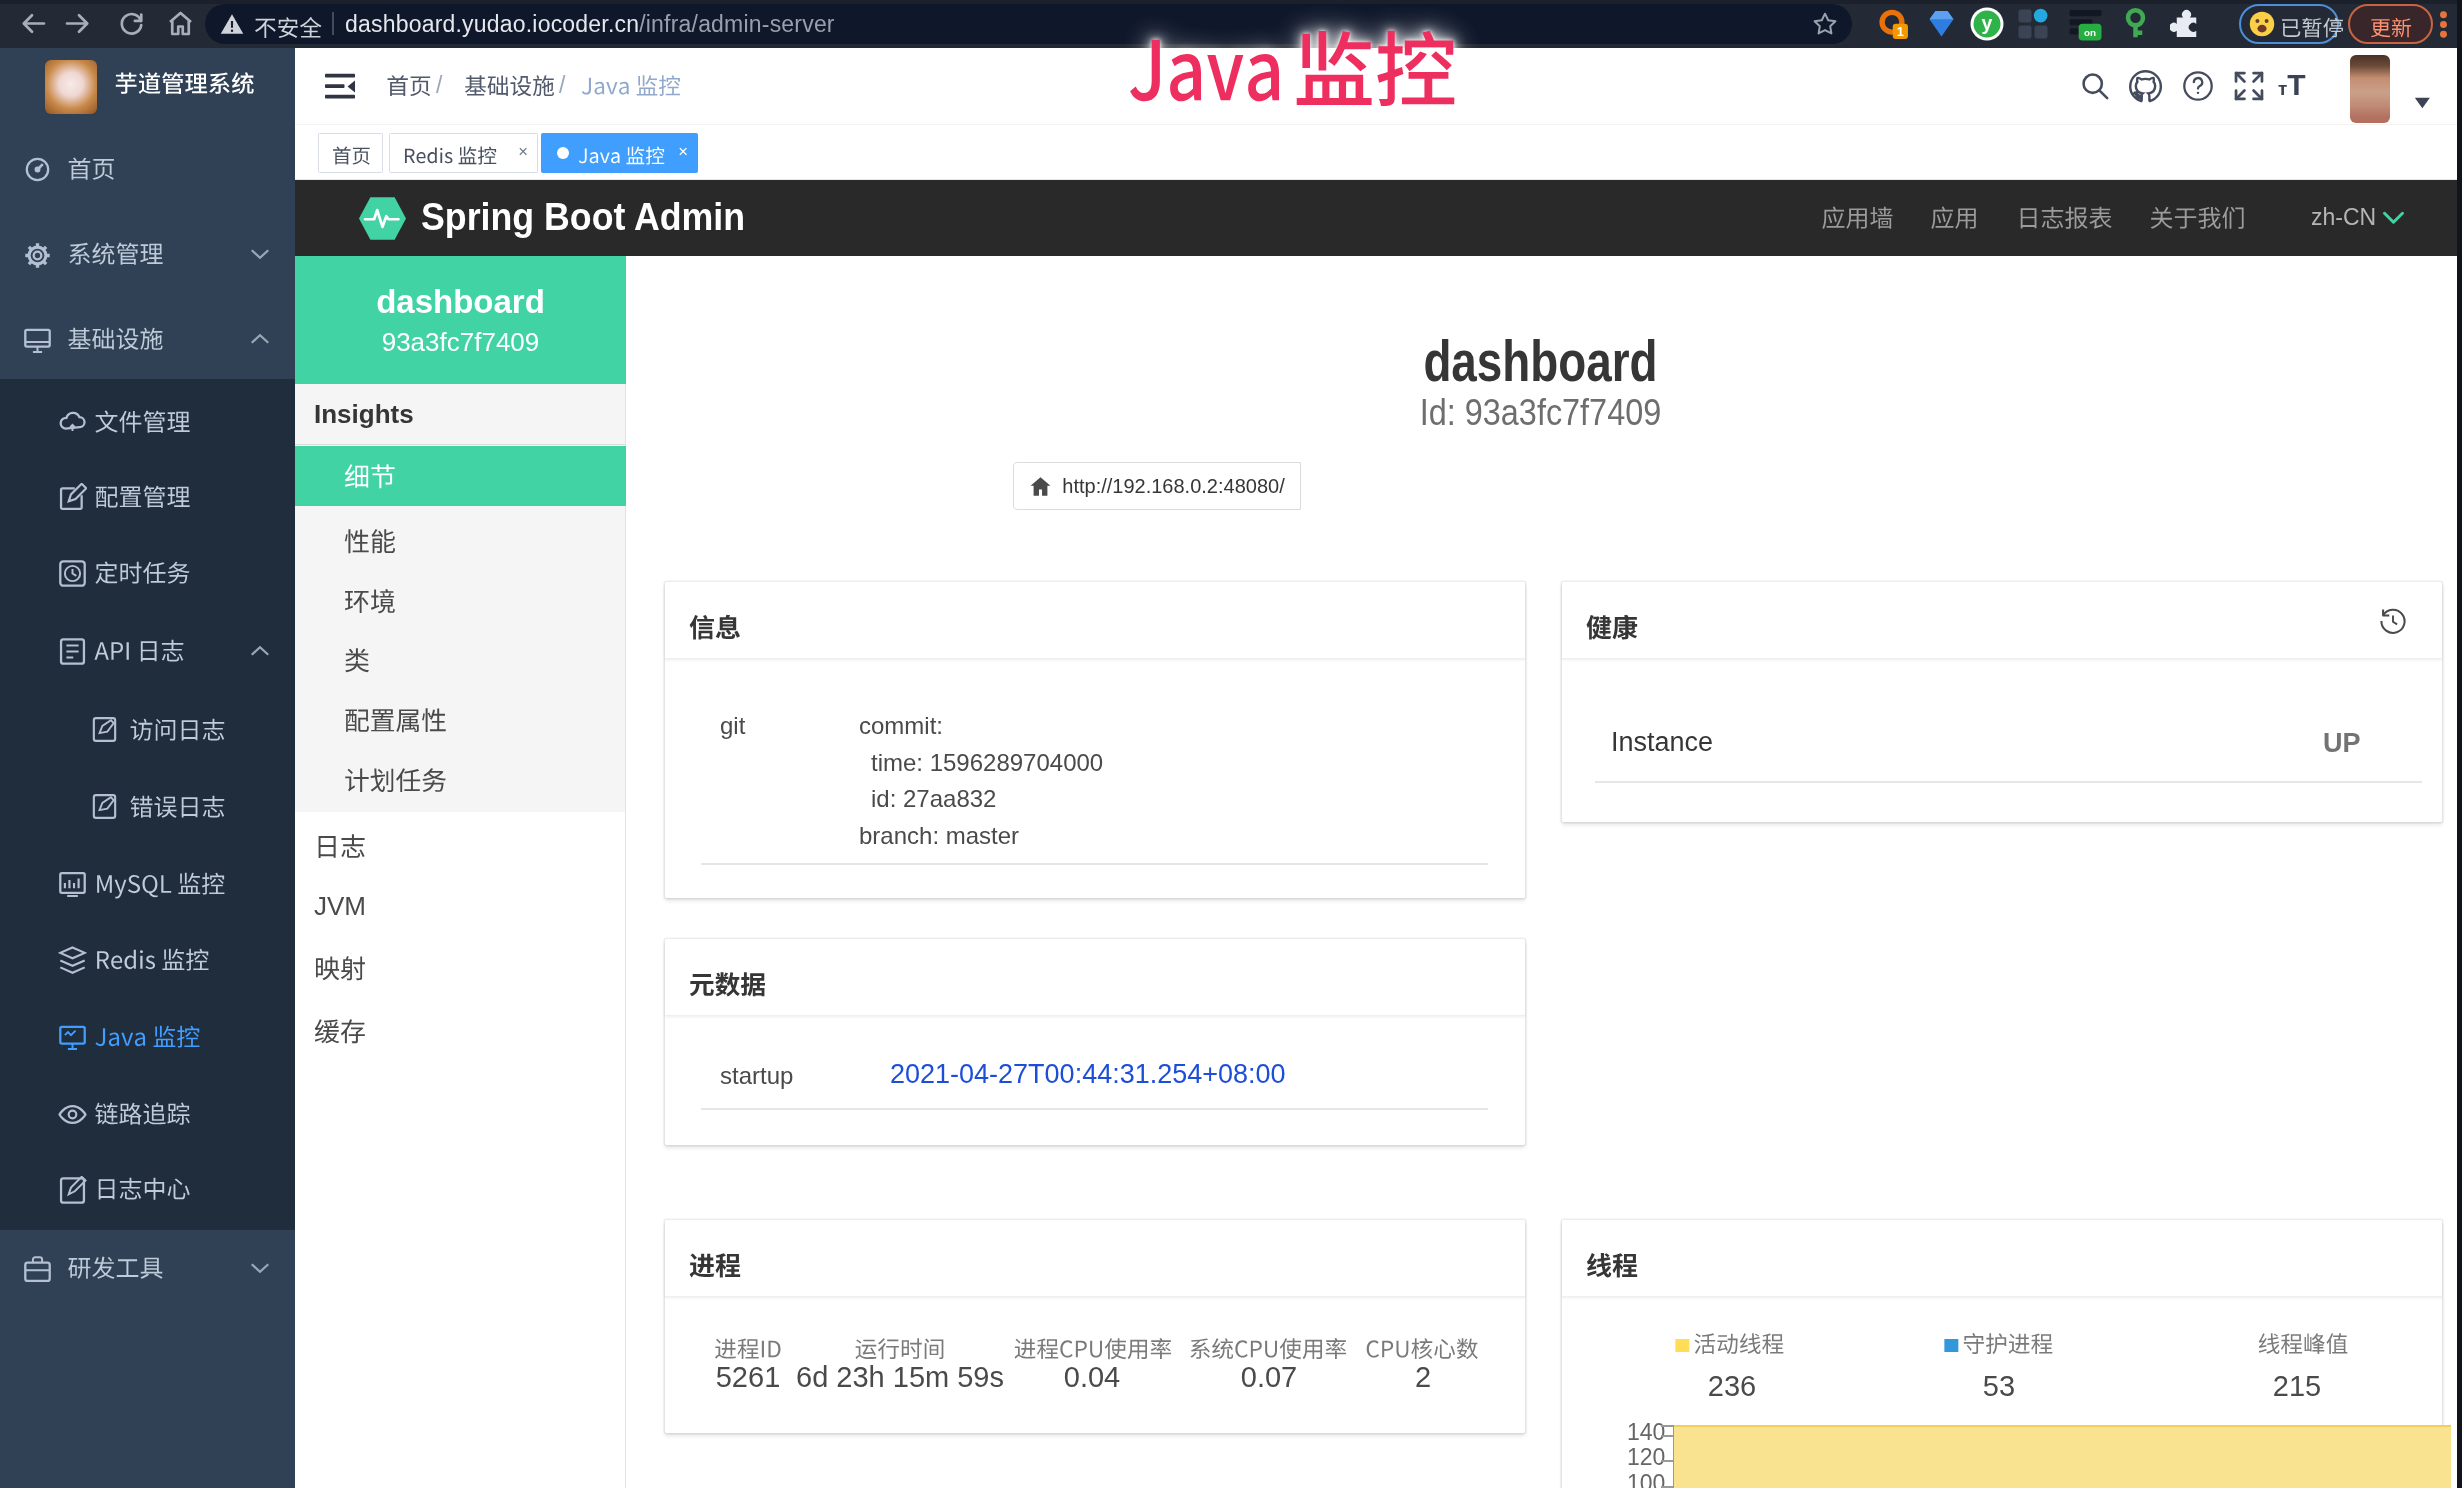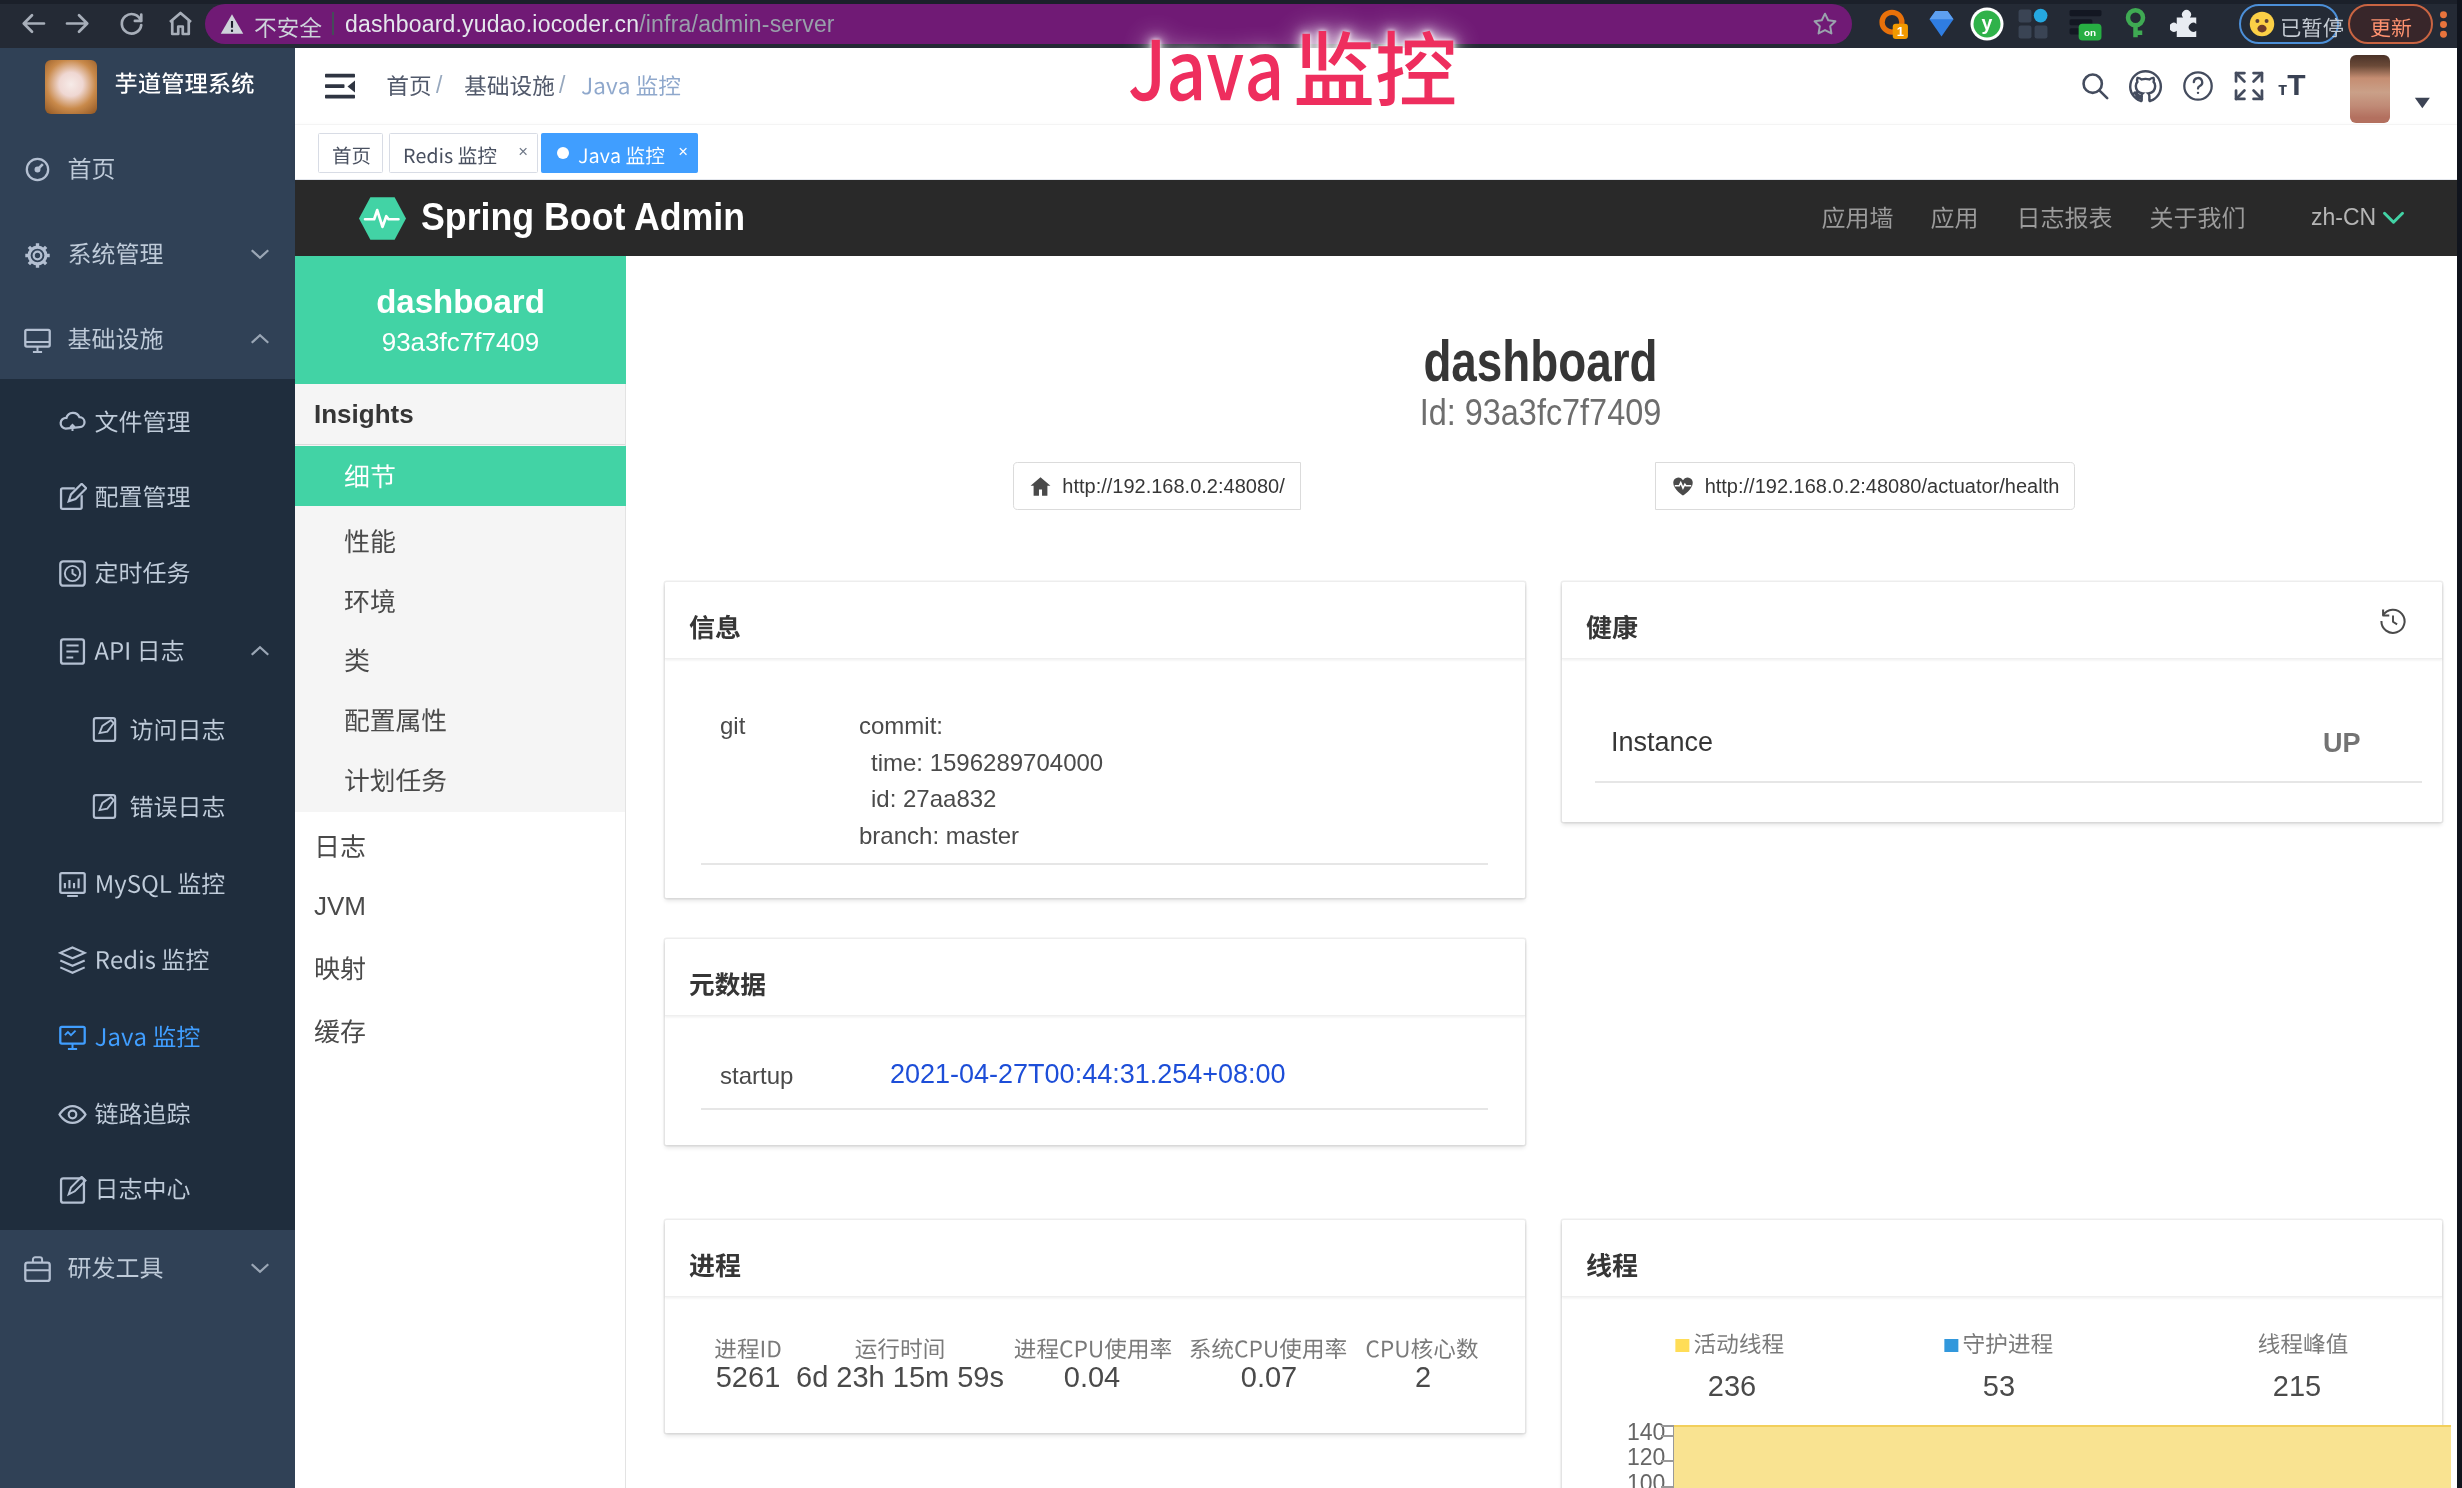--- a/index.html
+++ b/index.html
@@ -3,21 +3,21 @@
 *{margin:0;padding:0;box-sizing:border-box}
 html,body{width:2462px;height:1489px;overflow:hidden}
 body{font-family:"Liberation Sans",sans-serif;background:#fff}
 #root{position:relative;width:2462px;height:1489px;overflow:hidden;opacity:.999}
 .abs{position:absolute}
 svg{display:inline-block}
 
 #chrome{position:absolute;left:0;top:0;width:2462px;height:48px;background:#242a35}
 #chrome:before{content:"";position:absolute;left:0;top:0;width:100%;height:3.8px;background:#1b202a}
 .cico{position:absolute;top:6.8px;color:#a7aeb9}
-#omni{position:absolute;left:205px;top:3.8px;width:1647px;height:40px;border-radius:20.5px;background:#701a75;color:#cdd3da}
+#omni{position:absolute;left:205px;top:3.8px;width:1647px;height:40px;border-radius:20.5px;background:#0f172a;color:#cdd3da}
 .omnisep{position:absolute;left:127px;top:8.3px;width:1.5px;height:23px;background:#454c59}
 #url{position:absolute;left:140px;top:7.6px;font-size:23px;letter-spacing:0.2px;color:#e4e7ec;white-space:nowrap}
 #url .dim{color:#99a0ab}
 
 #sidebar{position:absolute;left:0;top:48px;width:295px;height:1441px;background:#304156;overflow:hidden}
 #subblk{position:absolute;left:0;top:331px;width:295px;height:851px;background:#1f2d3d}
 .mtext{position:absolute;color:#bfcbd9}
 .mico{position:absolute;color:#b4c0d2}
 .chev{position:absolute;left:250px;color:#9aa6b5}
 #sidebar .active{color:#409eff}
@@ -430,27 +430,20 @@
 
 <div id="main">
   <div id="bigtitle">dashboard</div>
   <div id="subtitle">Id: 93a3fc7f7409</div>
 
   <div class="btn" style="left:387px;width:288px;border-radius:4.6px 0 0 4.6px">
     <svg style="color:#4a4a4a" width="23" height="23" viewBox="0 0 30 30" fill="currentColor">
           <path d="M15 3L2 14h4v13h7v-8h4v8h7V14h4z"></path>
         </svg>
     <span>http://192.168.0.2:48080/</span>
-  </div>
-  <div class="btn" style="left:1029px;width:420px;border-radius:0 4.6px 4.6px 0">
-    <svg style="color:#4a4a4a" width="24" height="23" viewBox="0 0 32 30" fill="currentColor">
-          <path d="M16 27S3 19 3 10a7 7 0 0 1 13-3.5A7 7 0 0 1 29 10c0 9-13 17-13 17z"></path>
-          <path d="M5 14h6l2-4 3 7 2.5-5 1.5 2h7" stroke="#fff" stroke-width="2.2" fill="none"></path>
-        </svg>
-    <span>http://192.168.0.2:48080/actuator/health</span>
   </div>
 
   <div class="card" style="left:39px;top:326px;width:860px;height:316px">
     <div class="chead">
           <span class="ctitle"><svg style="width:52px;height:39px;vertical-align:-8.8px" viewBox="0 0 68 51">
               <path fill="currentColor" d="M13 20.9V24.1H30.2V20.9ZM13 25.9V29.1H30.2V25.9ZM12.5 31V42.4H16V41.3H27V42.3H30.6V31ZM16 38.1V34.2H27V38.1ZM18.3 11.8C19.1 13 19.9 14.6 20.4 15.8H10.6V19.1H32.7V15.8H22.3L24.3 15C23.8 13.7 22.7 11.8 21.8 10.4ZM8 10.6C6.4 15.5 3.7 20.3 0.8 23.4C1.5 24.4 2.6 26.5 2.9 27.4C3.7 26.5 4.6 25.4 5.4 24.2V42.5H9.1V17.7C10.1 15.8 10.9 13.7 11.6 11.8ZM44.1 21.1H57.6V22.7H44.1ZM44.1 25.6H57.6V27.2H44.1ZM44.1 16.6H57.6V18.2H44.1ZM42.6 32.4V37.1C42.6 40.7 43.8 41.8 48.6 41.8C49.6 41.8 54.1 41.8 55.1 41.8C59 41.8 60.1 40.7 60.6 35.9C59.5 35.7 57.8 35.1 56.9 34.5C56.7 37.7 56.4 38.2 54.8 38.2C53.6 38.2 49.9 38.2 49 38.2C47 38.2 46.7 38 46.7 37V32.4ZM59.2 32.7C60.7 35 62.3 38.1 62.7 40.1L66.6 38.4C66.1 36.4 64.4 33.4 62.9 31.2ZM38.3 31.8C37.5 34.2 36.2 37 35 39L38.8 40.8C39.9 38.8 41 35.6 41.9 33.3ZM48.1 31.3C49.6 32.9 51.4 35.2 52.1 36.7L55.5 34.8C54.8 33.4 53.3 31.7 51.9 30.3H61.7V13.5H52.4C52.8 12.7 53.4 11.8 53.9 10.8L48.9 10.2C48.7 11.1 48.4 12.4 48 13.5H40.2V30.3H50Z"></path>
             </svg></span>
         </div>
     <span class="abs lbl" style="left:55px;top:130px">git</span>
     <span class="abs lbl" style="left:194px;top:130px">commit:</span>

